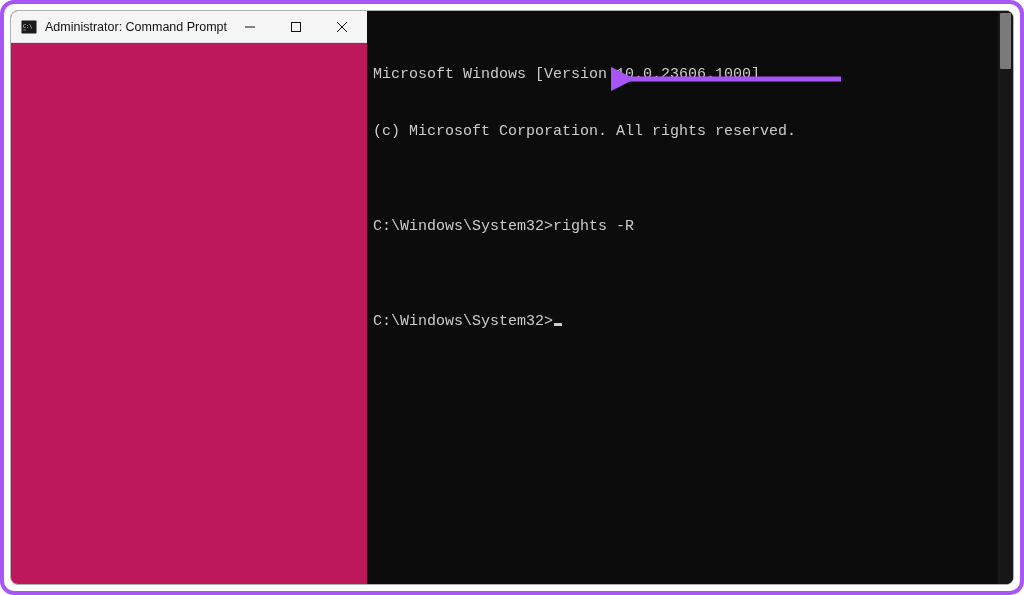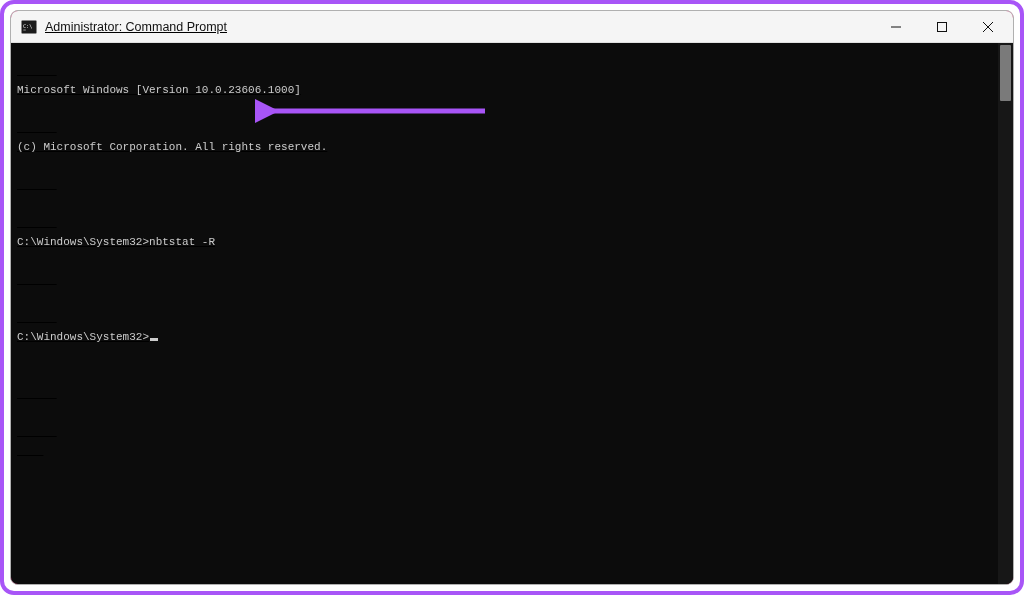--- a/index.html
+++ b/index.html
@@ -18,22 +18,21 @@
     background: #fff;
   }
   .window {
     position: absolute;
     left: 6px; right: 6px; top: 6px; bottom: 6px;
     background: #be185d;
     border: 1px solid #b0b0b0;
     border-radius: 8px;
     overflow: hidden;
     display: flex;
-    flex-direction: column;
-    text-decoration: underline;
+    flex-direction: row;
   }
   .titlebar {
     height: 32px;
     background: #f5f5f5;
     display: flex;
     align-items: center;
     padding: 0 2px 0 10px;
     border-bottom: 1px solid #e0e0e0;
     flex: 0 0 auto;
     user-select: none;
@@ -56,23 +55,23 @@
     width: 46px; height: 32px;
     display: flex; align-items: center; justify-content: center;
     color: #111;
   }
   .win-btn svg { width: 10px; height: 10px; stroke: currentColor; fill: none; stroke-width: 1; }
   .terminal {
     flex: 1 1 auto;
     background: #0c0c0c;
     color: #cccccc;
     font-family: Consolas, "Courier New", monospace;
-    font-size: 11px;
+    font-size: 15px;
     line-height: 19px;
-    padding: 0 6px;
+    padding: 16px 6px;
     position: relative;
     white-space: pre;
     overflow: hidden;
   }
   .term-line { white-space: pre; }
   .cursor {
     display: inline-block;
     width: 8px; height: 3px;
     background: #cccccc;
     vertical-align: -1px;
@@ -129,21 +128,21 @@
               <line x1="10" y1="0" x2="0" y2="10"></line>
             </svg>
         </div>
       </div>
     </div>
 
     <div class="terminal">
       <div class="term-line">Microsoft Windows [Version 10.0.23606.1000]</div>
       <div class="term-line">(c) Microsoft Corporation. All rights reserved.</div>
       <div class="term-line"></div>
-      <div class="term-line"><span>C:\Windows\System32&gt;</span><span>nbtstat -R</span></div>
+      <div class="term-line"><span>C:\Windows\System32&gt;</span><span>rights -R</span></div>
       <div class="term-line"></div>
       <div class="term-line"><span>C:\Windows\System32&gt;</span><span></span><span class="cursor"></span></div>
 
       <div class="scrollbar-track">
         <div class="scrollbar-thumb"></div>
       </div>
 
       <svg class="annotation-arrow" style="left:244px; top:54px;" width="240" height="28" viewBox="0 0 240 28">
         <defs>
           <marker id="ah" markerWidth="12" markerHeight="12" refX="2" refY="6" orient="auto">

